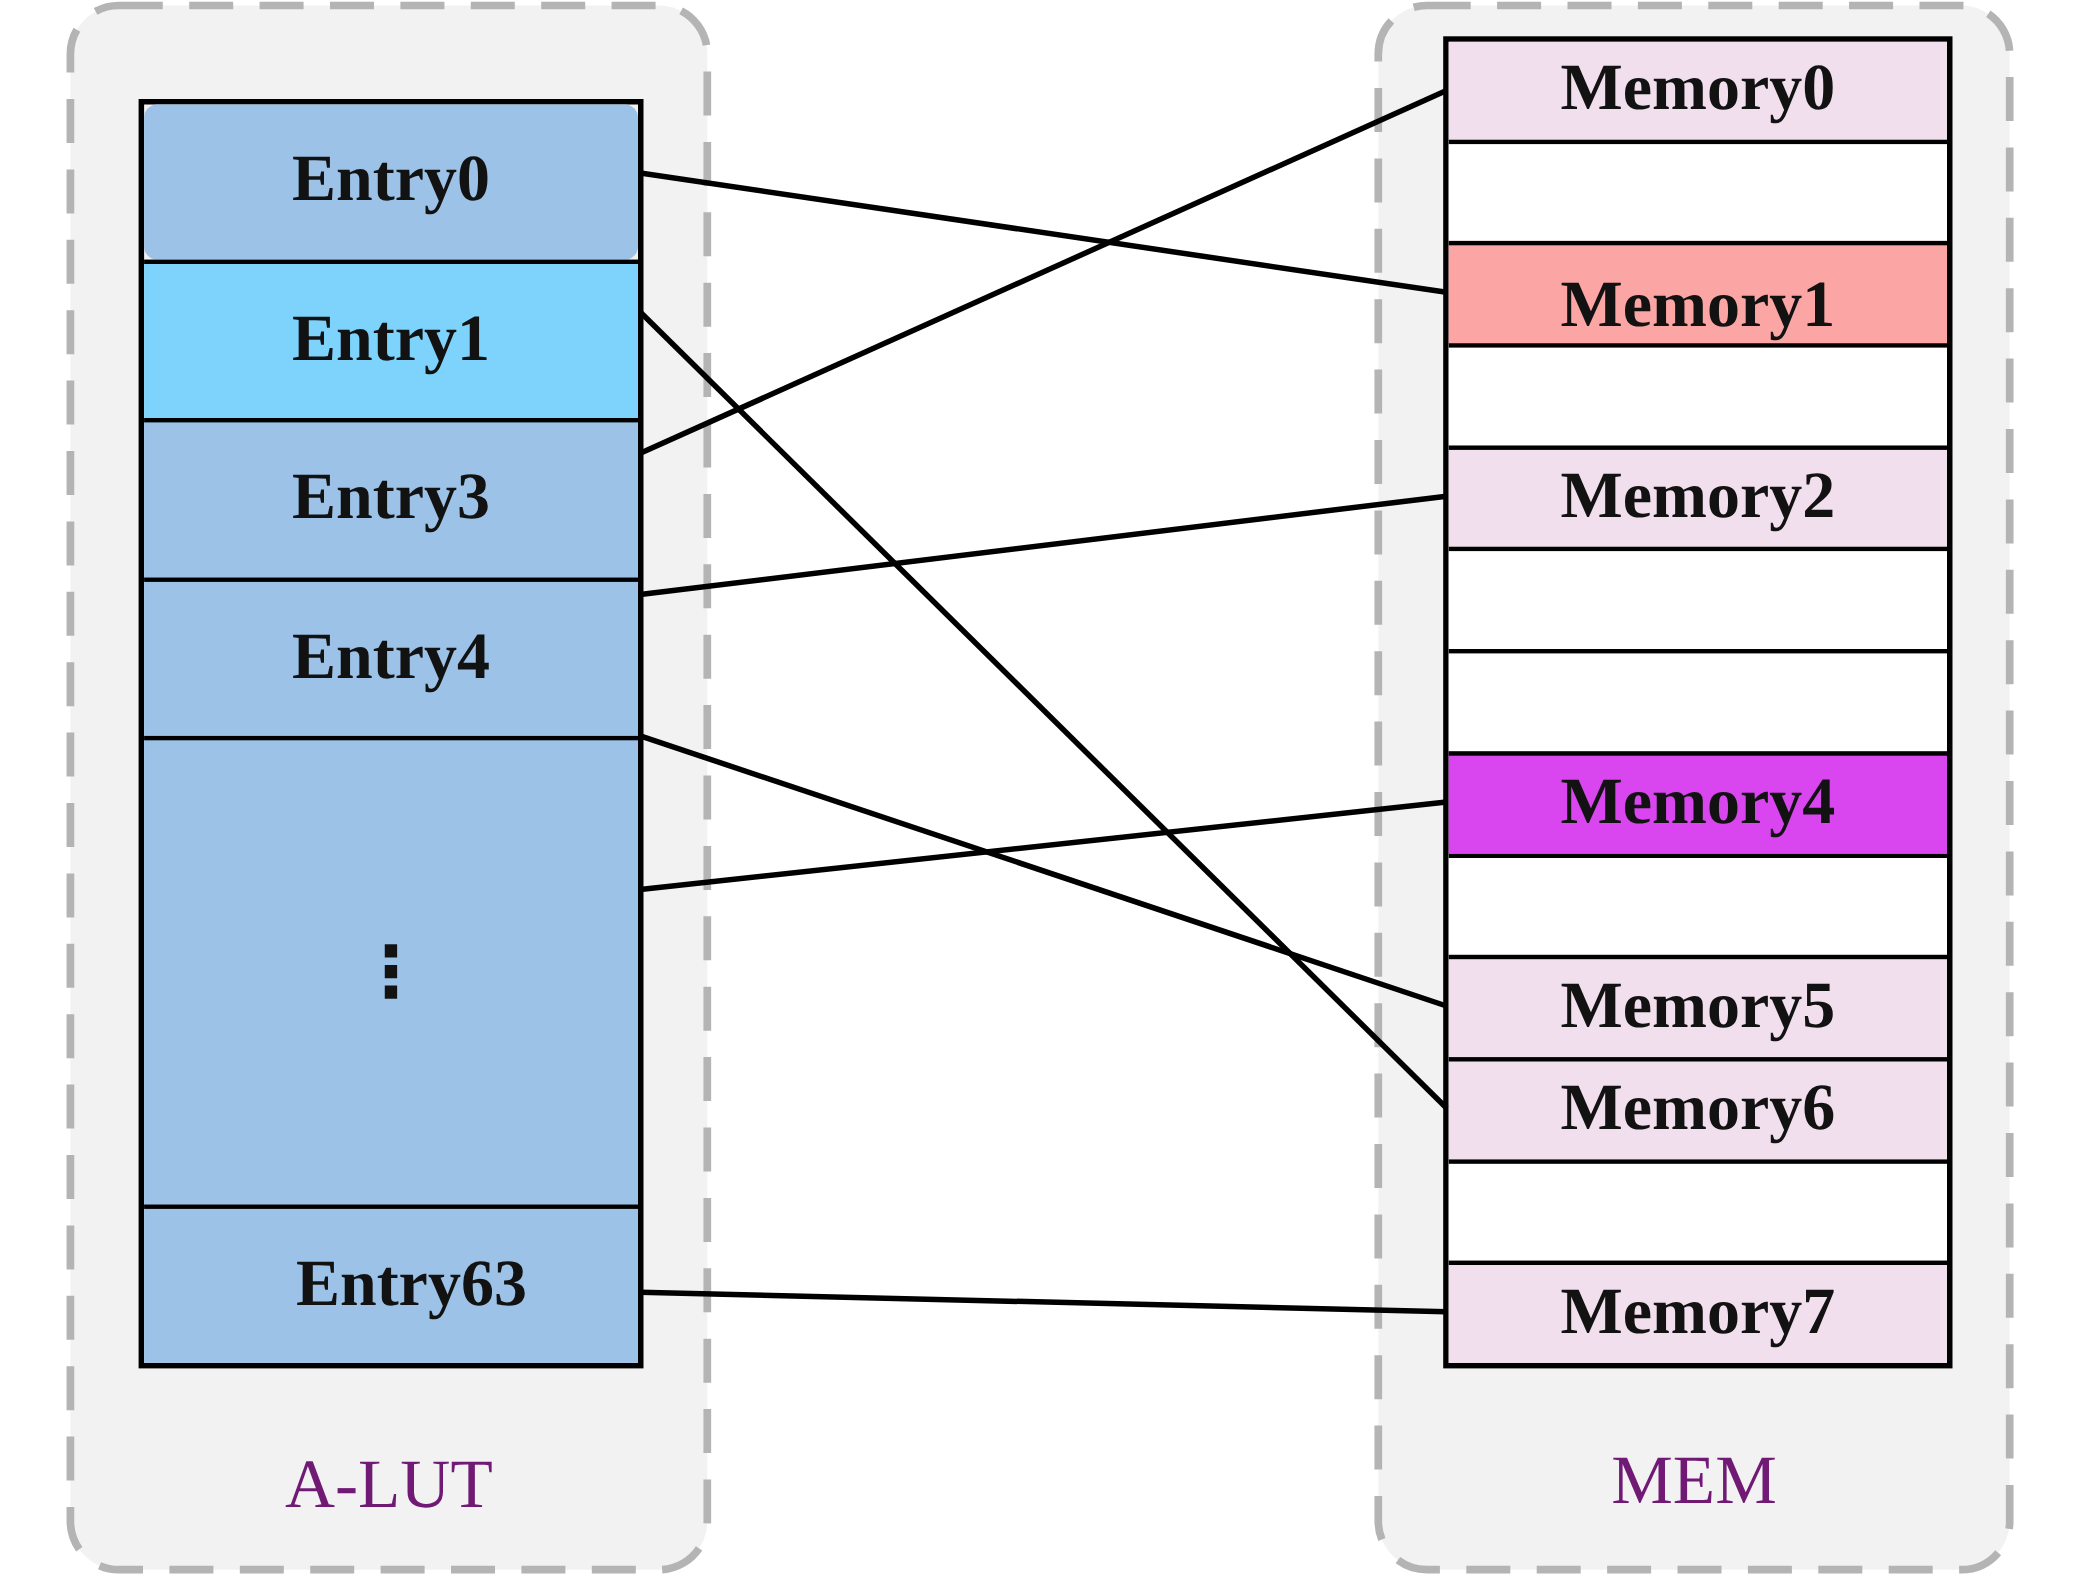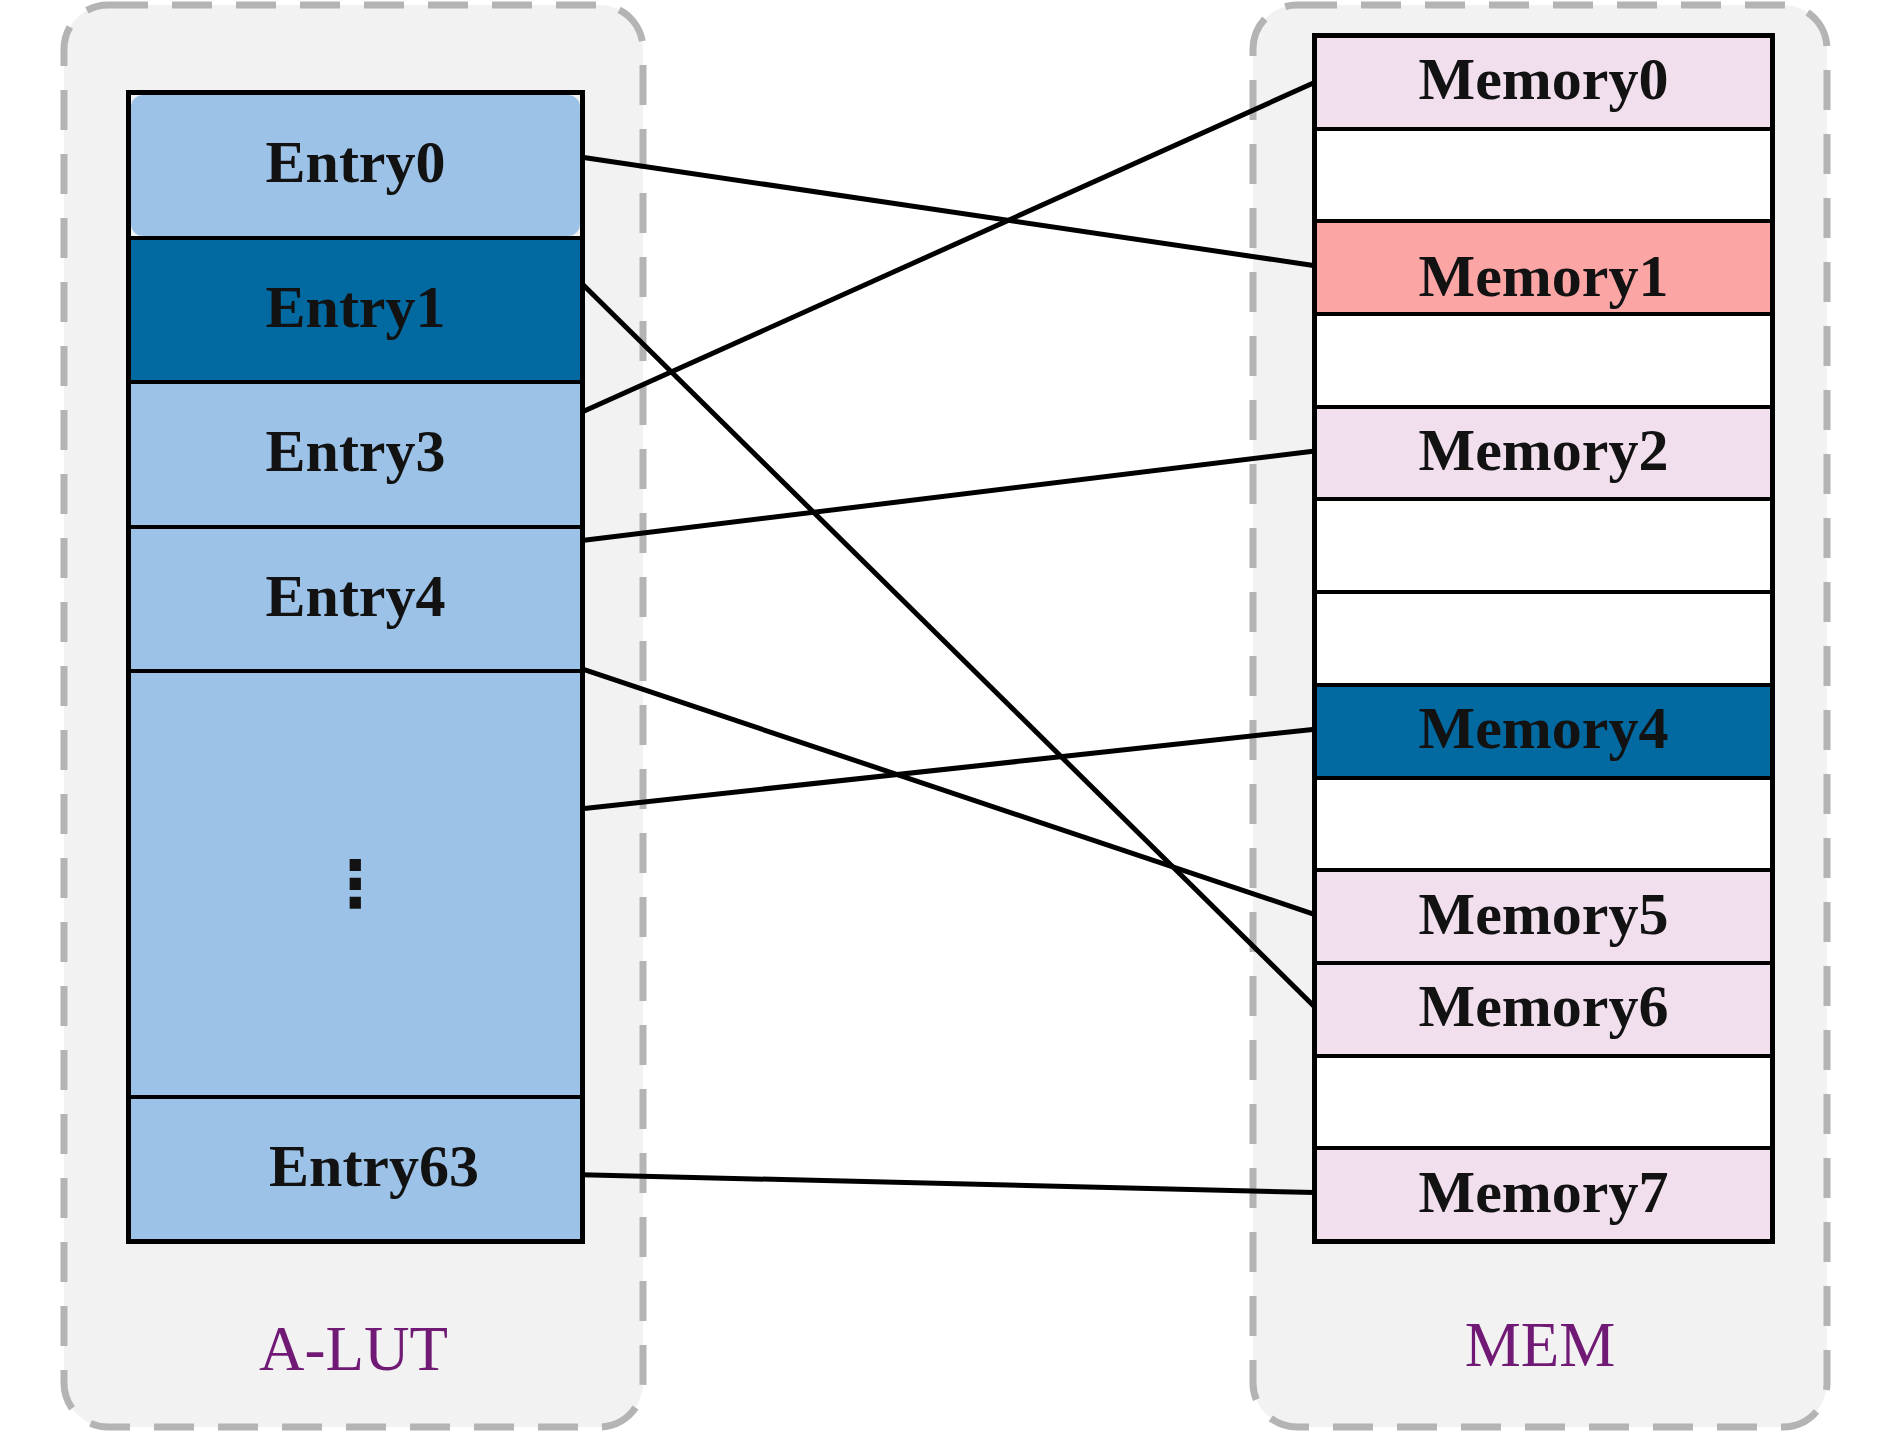--- a/index.html
+++ b/index.html
@@ -94,21 +94,21 @@
 
   <svg class="bg" viewBox="0 0 1890 1433">
     <rect x="64" y="5" width="579" height="1422" rx="44" ry="44" fill="#f2f2f2" stroke="#b4b4b4" stroke-width="7" stroke-dasharray="40 24"></rect>
     <rect x="1253" y="5" width="574" height="1422" rx="44" ry="44" fill="#f2f2f2" stroke="#b4b4b4" stroke-width="7" stroke-dasharray="40 24"></rect>
   </svg>
 
   <div class="table left" id="left-table">
       <div class="row" style="flex-grow: 1; flex-basis: 0px; background: rgb(156, 194, 231); border-radius: 12px;">
         <span class="cell-label">Entry0</span>
       </div>
-      <div class="row" style="flex-grow: 1; flex-basis: 0px; background: #0369a1;">
+      <div class="row" style="flex-grow: 1; flex-basis: 0px; background: #7dd3fc;">
         <span class="cell-label">Entry1</span>
       </div>
       <div class="row" style="flex-grow: 1; flex-basis: 0px; background: rgb(156, 194, 231);">
         <span class="cell-label">Entry3</span>
       </div>
       <div class="row" style="flex-grow: 1; flex-basis: 0px; background: rgb(156, 194, 231);">
         <span class="cell-label">Entry4</span>
       </div>
       <div class="row dots-row" style="flex-grow: 3; flex-basis: 0px; background: rgb(156, 194, 231);">
         <span class="cell-label">⋮</span>
@@ -125,21 +125,21 @@
       <div class="row" style="flex-grow: 1; flex-basis: 0px; background: rgb(255, 255, 255);"></div>
       <div class="row" style="flex-grow: 1; flex-basis: 0px; background: #fca5a5; align-items: flex-end;">
         <span class="cell-label">Memory1</span>
       </div>
       <div class="row" style="flex-grow: 1; flex-basis: 0px; background: rgb(255, 255, 255);"></div>
       <div class="row" style="flex-grow: 1; flex-basis: 0px; background: rgb(242, 223, 238);">
         <span class="cell-label">Memory2</span>
       </div>
       <div class="row" style="flex-grow: 1; flex-basis: 0px; background: rgb(255, 255, 255);"></div>
       <div class="row" style="flex-grow: 1; flex-basis: 0px; background: rgb(255, 255, 255);"></div>
-      <div class="row" style="flex-grow: 1; flex-basis: 0px; background: #0369a1;">
+      <div class="row" style="flex-grow: 1; flex-basis: 0px; background: #d946ef;">
         <span class="cell-label">Memory4</span>
       </div>
       <div class="row" style="flex-grow: 1; flex-basis: 0px; background: rgb(255, 255, 255);"></div>
       <div class="row" style="flex-grow: 1; flex-basis: 0px; background: rgb(242, 223, 238);">
         <span class="cell-label">Memory5</span>
       </div>
       <div class="row" style="flex-grow: 1; flex-basis: 0px; background: rgb(242, 223, 238);">
         <span class="cell-label">Memory6</span>
       </div>
       <div class="row" style="flex-grow: 1; flex-basis: 0px; background: rgb(255, 255, 255);"></div>

